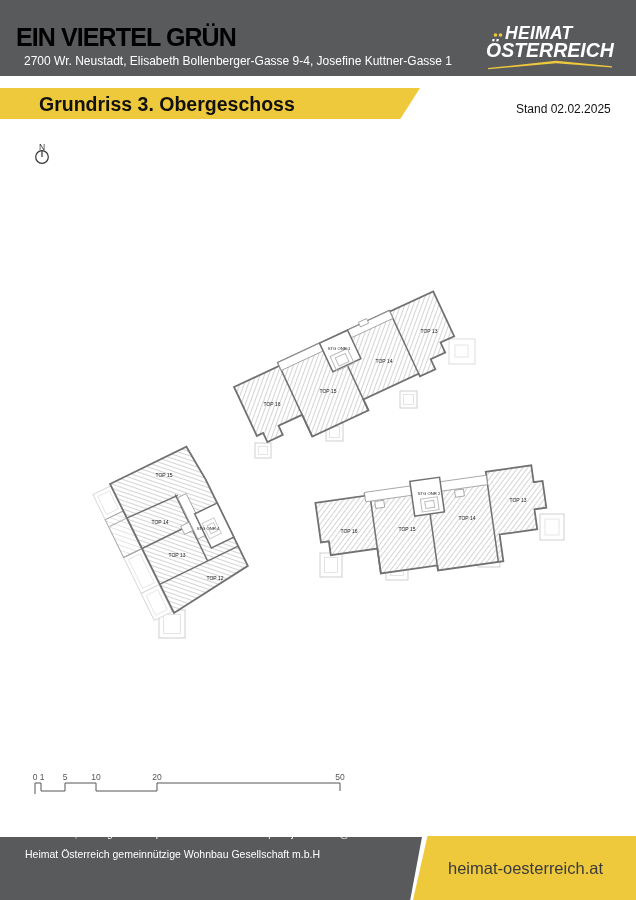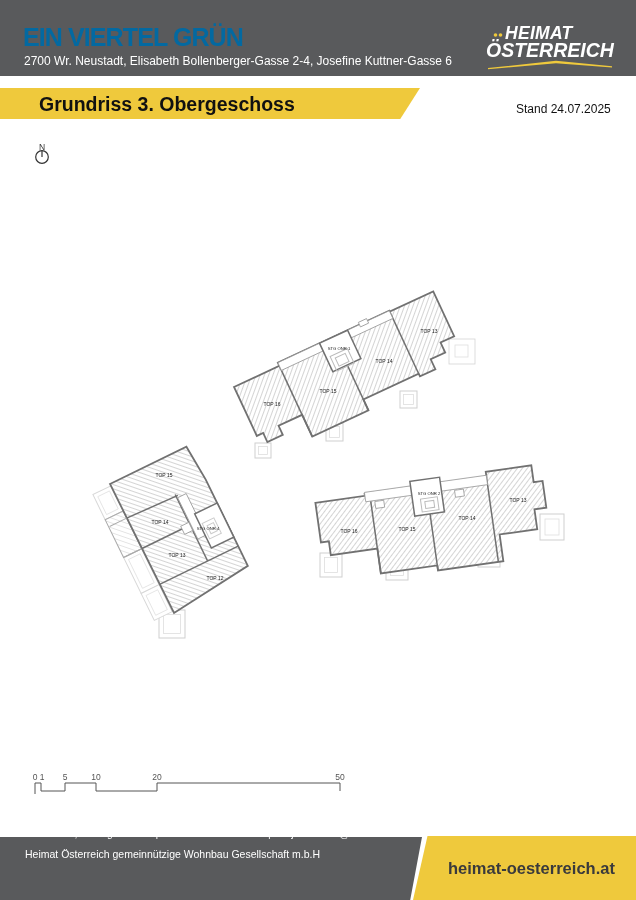--- a/index.html
+++ b/index.html
@@ -5,41 +5,41 @@
   html,body{margin:0;padding:0;}
   body{width:636px;height:900px;position:relative;background:#ffffff;
        font-family:"Liberation Sans",sans-serif;overflow:hidden;}
   .abs{position:absolute;}
 </style>
 </head>
 <body>
 
 <div class="abs" style="left:0;top:0;width:636px;height:76px;background:#595a5c;"></div>
 
-<div class="abs" style="left:23px;top:23px;color:#0369a1;font-size:25px;font-weight:bold;letter-spacing:-0.9px;">EIN VIERTEL GRÜN</div>
-
-<div class="abs" style="left:24px;top:54px;color:#ffffff;font-size:12px;">2700 Wr. Neustadt, Elisabeth Bollenberger-Gasse 2-4, Josefine Kuttner-Gasse 6</div>
+<div class="abs" style="left:16px;top:23px;color:#000000;font-size:25px;font-weight:bold;letter-spacing:-0.9px;">EIN VIERTEL GRÜN</div>
+
+<div class="abs" style="left:24px;top:54px;color:#ffffff;font-size:12px;">2700 Wr. Neustadt, Elisabeth Bollenberger-Gasse 9-4, Josefine Kuttner-Gasse 1</div>
 
 <svg class="abs" style="left:480px;top:0px;" width="156" height="76" viewBox="0 0 156 76">
 
   <circle cx="15.5" cy="35" r="1.8" fill="#efc93c"></circle>
   <circle cx="20.5" cy="35" r="1.8" fill="#efc93c"></circle>
 
   <text x="25" y="39" font-size="17.5" font-weight="bold" font-style="italic" fill="#ffffff" font-family="Liberation Sans,sans-serif" letter-spacing="0.3">HEIMAT</text>
 
   <text x="6" y="57" font-size="19.5" font-weight="bold" font-style="italic" fill="#ffffff" font-family="Liberation Sans,sans-serif" letter-spacing="0">ÖSTERREICH</text>
 
   <path d="M8,68 L76,60.8 L132,66.2 L132,67.6 L76,63.2 L8,69.2 Z" fill="#efc93c"></path>
 </svg>
 
 <div class="abs" style="left:0;top:88px;width:420px;height:31px;background:#efc93c;clip-path:polygon(0 0,100% 0,95.3% 100%,0 100%);"></div>
 
 <div class="abs" style="left:22px;top:92.5px;color:#111111;font-size:19.5px;font-weight:bold;margin-left:17px;">Grundriss 3. Obergeschoss</div>
 
-<div class="abs" style="left:516px;top:102px;color:#111111;font-size:12px;">Stand 24.07.2025</div>
+<div class="abs" style="left:516px;top:102px;color:#111111;font-size:12px;">Stand 02.02.2025</div>
 
 <svg class="abs" style="left:0;top:0;" width="636" height="900" viewBox="0 0 636 900">
 <defs>
   <pattern id="h1" patternUnits="userSpaceOnUse" width="4.0" height="4.0" patternTransform="rotate(45)">
     <rect width="4.0" height="4.0" fill="#ffffff"></rect>
     <line x1="0" y1="0" x2="0" y2="4.0" stroke="#aeaeae" stroke-width="1.05"></line>
   </pattern>
   <pattern id="h2" patternUnits="userSpaceOnUse" width="4.0" height="4.0" patternTransform="rotate(-45)">
     <rect width="4.0" height="4.0" fill="#ffffff"></rect>
     <line x1="0" y1="0" x2="0" y2="4.0" stroke="#aeaeae" stroke-width="1.05"></line>
@@ -214,13 +214,13 @@
 </svg>
 
 <div class="abs" style="left:0;top:837px;width:422px;height:63px;background:#595a5c;clip-path:polygon(0 0,100% 0,97.2% 100%,0 100%);"></div>
 
 <div class="abs" style="left:25px;top:848px;color:#ffffff;font-size:10.5px;text-align:right;">Heimat Österreich gemeinnützige Wohnbau Gesellschaft m.b.H</div>
 
 <div class="abs" style="left:25px;top:827px;color:#ffffff;font-size:10.5px;">1100 Wien, Davidgasse 48&nbsp; | &nbsp;Tel. 01 982 3601 631&nbsp; | &nbsp;tanja.biberich@hoe.at</div>
 
 <div class="abs" style="left:413px;top:836px;width:223px;height:64px;background:#efc93c;clip-path:polygon(6.5% 0,100% 0,100% 100%,0 100%);"></div>
 
-<div class="abs" style="left:448px;top:859px;color:#3a3a3c;font-size:16.5px;font-weight:bold;">heimat-oesterreich.at</div>
+<div class="abs" style="left:448px;top:859px;color:#3a3a3c;font-size:16.5px;font-weight:normal;">heimat-oesterreich.at</div>
 
 </body></html>

